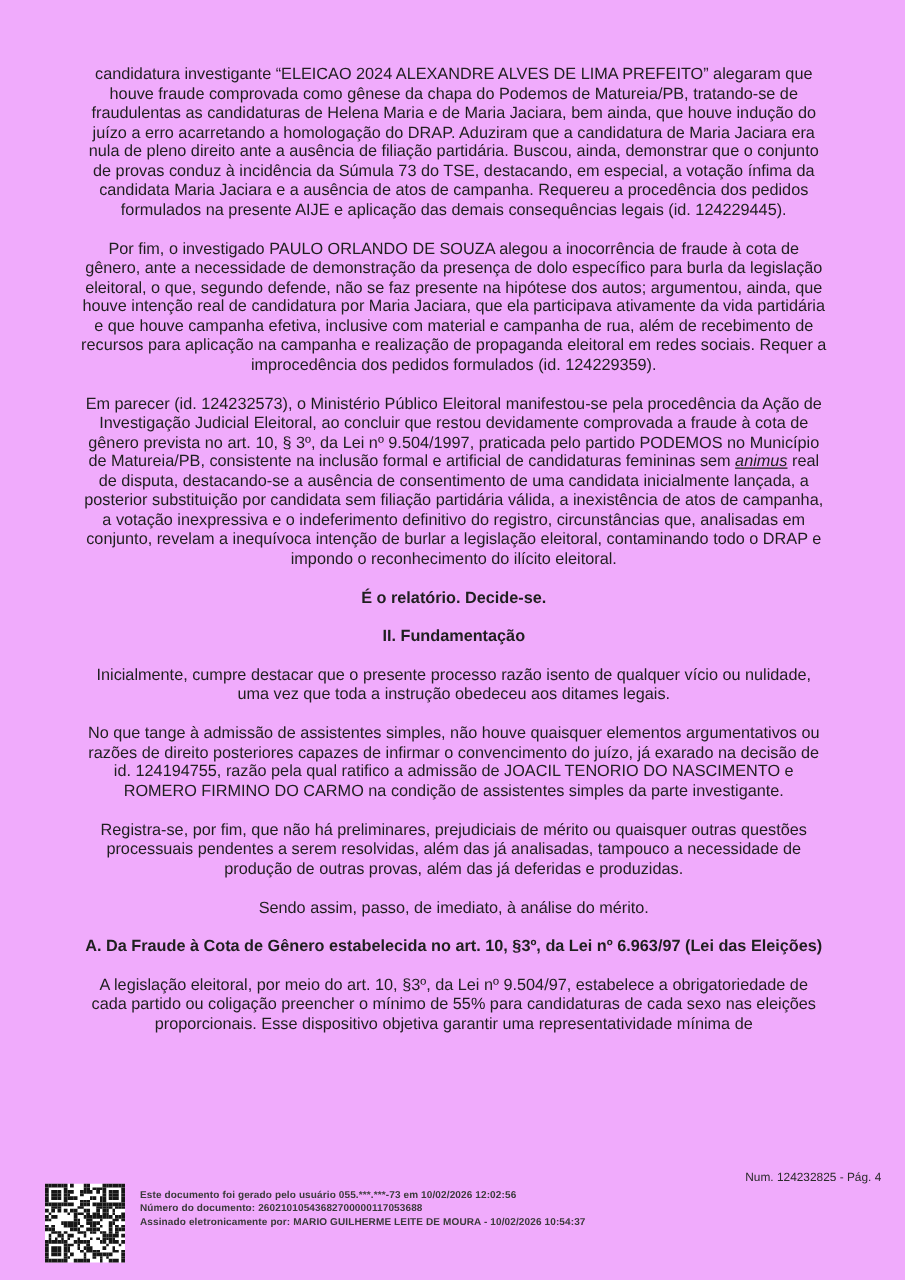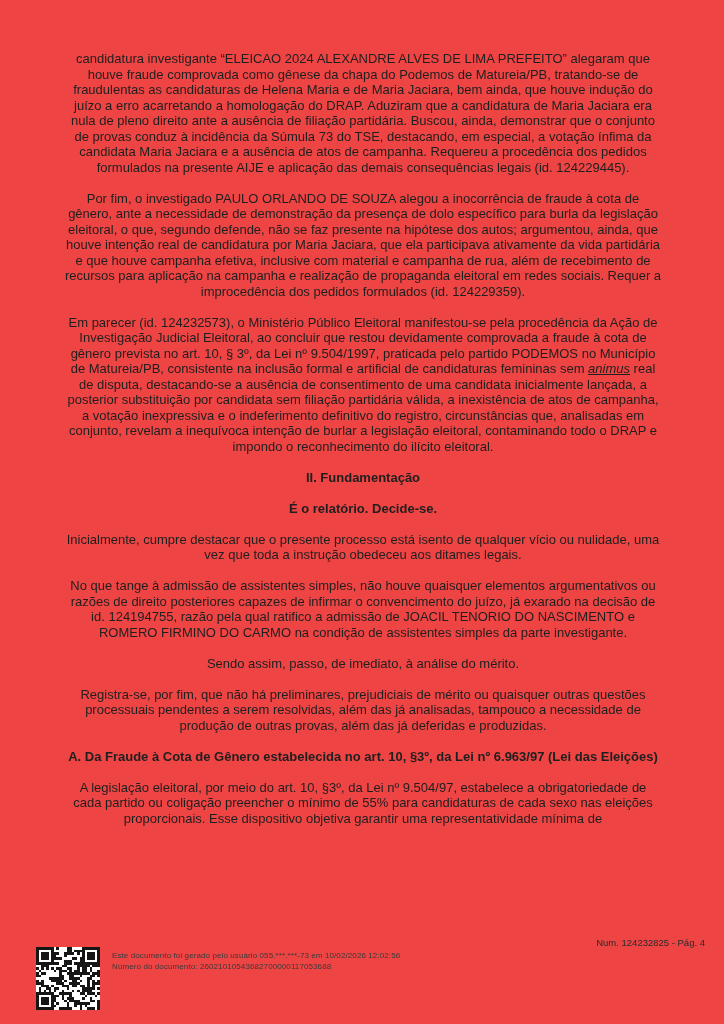--- a/index.html
+++ b/index.html
@@ -6,21 +6,21 @@
   html, body { background: #ffffff; }
   body {
     width: 724px; height: 1024px;
     position: relative;
     overflow: hidden;
     font-family: "Liberation Sans", "DejaVu Sans", sans-serif;
     color: #1f1f1f;
   }
   .page {
     position: absolute; inset: 0;
-    background: #ef4444;
+    background: #f0abfc;
   }
   .body-text {
     position: absolute;
     left: 64px; right: 62px; top: 51px;
   }
   .body-text p, .body-text h2 {
     font-size: 13px;
     line-height: 15.5px;
     text-align: center;
     margin: 0 0 15.5px 0;
@@ -42,20 +42,21 @@
   }
   .qr-code .m { background: transparent; }
   .qr-code .m.on { background: #161616; }
   .footer-lines {
     position: absolute;
     left: 112px; top: 950px;
     font-size: 8px;
     line-height: 11.2px;
     color: #3a3a3a;
     letter-spacing: 0.1px;
+    font-weight: bold;
   }
   .page-label {
     position: absolute;
     right: 19px; top: 937px;
     font-size: 9.5px;
     color: #2b2b2b;
   }
 </style>
 </head>
 <body>
@@ -65,31 +66,31 @@
   <main class="body-text">
 
     <p>candidatura investigante “ELEICAO 2024 ALEXANDRE ALVES DE LIMA PREFEITO” alegaram que houve fraude comprovada como gênese da chapa do Podemos de Matureia/PB, tratando-se de fraudulentas as candidaturas de Helena Maria e de Maria Jaciara, bem ainda, que houve indução do juízo a erro acarretando a homologação do DRAP. Aduziram que a candidatura de Maria Jaciara era nula de pleno direito ante a ausência de filiação partidária. Buscou, ainda, demonstrar que o conjunto de provas conduz à incidência da Súmula 73 do TSE, destacando, em especial, a votação ínfima da candidata Maria Jaciara e a ausência de atos de campanha. Requereu a procedência dos pedidos formulados na presente AIJE e aplicação das demais consequências legais (id. 124229445).</p>
 
     <p>Por fim, o investigado PAULO ORLANDO DE SOUZA alegou a inocorrência de fraude à cota de gênero, ante a necessidade de demonstração da presença de dolo específico para burla da legislação eleitoral, o que, segundo defende, não se faz presente na hipótese dos autos; argumentou, ainda, que houve intenção real de candidatura por Maria Jaciara, que ela participava ativamente da vida partidária e que houve campanha efetiva, inclusive com material e campanha de rua, além de recebimento de recursos para aplicação na campanha e realização de propaganda eleitoral em redes sociais. Requer a improcedência dos pedidos formulados (id. 124229359).</p>
 
     <p>
       <span>Em parecer (id. 124232573), o Ministério Público Eleitoral manifestou-se pela procedência da Ação de Investigação Judicial Eleitoral, ao concluir que restou devidamente comprovada a fraude à cota de gênero prevista no art. 10, § 3º, da Lei nº 9.504/1997, praticada pelo partido PODEMOS no Município de Matureia/PB, consistente na inclusão formal e artificial de candidaturas femininas sem </span><span class="italic-term">animus</span><span> real de disputa, destacando-se a ausência de consentimento de uma candidata inicialmente lançada, a posterior substituição por candidata sem filiação partidária válida, a inexistência de atos de campanha, a votação inexpressiva e o indeferimento definitivo do registro, circunstâncias que, analisadas em conjunto, revelam a inequívoca intenção de burlar a legislação eleitoral, contaminando todo o DRAP e impondo o reconhecimento do ilícito eleitoral.</span>
     </p>
 
+    <h2>É o relatório. Decide-se.</h2>
+
     <h2>II. Fundamentação</h2>
 
-    <h2>É o relatório. Decide-se.</h2>
-
-    <p>Inicialmente, cumpre destacar que o presente processo está isento de qualquer vício ou nulidade, uma vez que toda a instrução obedeceu aos ditames legais.</p>
+    <p>Inicialmente, cumpre destacar que o presente processo razão isento de qualquer vício ou nulidade, uma vez que toda a instrução obedeceu aos ditames legais.</p>
 
     <p>No que tange à admissão de assistentes simples, não houve quaisquer elementos argumentativos ou razões de direito posteriores capazes de infirmar o convencimento do juízo, já exarado na decisão de id. 124194755, razão pela qual ratifico a admissão de JOACIL TENORIO DO NASCIMENTO e ROMERO FIRMINO DO CARMO na condição de assistentes simples da parte investigante.</p>
 
+    <p>Registra-se, por fim, que não há preliminares, prejudiciais de mérito ou quaisquer outras questões processuais pendentes a serem resolvidas, além das já analisadas, tampouco a necessidade de produção de outras provas, além das já deferidas e produzidas.</p>
+
     <p>Sendo assim, passo, de imediato, à análise do mérito.</p>
-
-    <p>Registra-se, por fim, que não há preliminares, prejudiciais de mérito ou quaisquer outras questões processuais pendentes a serem resolvidas, além das já analisadas, tampouco a necessidade de produção de outras provas, além das já deferidas e produzidas.</p>
 
     <h2>A. Da Fraude à Cota de Gênero estabelecida no art. 10, §3º, da Lei nº 6.963/97 (Lei das Eleições)</h2>
 
     <p>A legislação eleitoral, por meio do art. 10, §3º, da Lei nº 9.504/97, estabelece a obrigatoriedade de cada partido ou coligação preencher o mínimo de 55% para candidaturas de cada sexo nas eleições proporcionais. Esse dispositivo objetiva garantir uma representatividade mínima de</p>
 
   </main>
 
   <div class="qr-code" aria-hidden="true">
       <div class="m on"></div>
       <div class="m on"></div>
@@ -714,17 +715,18 @@
       <div class="m on"></div>
       <div class="m on"></div>
       <div class="m on"></div>
       <div class="m"></div>
       <div class="m on"></div>
     </div>
 
   <div class="footer-lines">
     <div>Este documento foi gerado pelo usuário 055.***.***-73 em 10/02/2026 12:02:56</div>
     <div>Número do documento: 26021010543682700000117053688</div>
+    <div>Assinado eletronicamente por: MARIO GUILHERME LEITE DE MOURA - 10/02/2026 10:54:37</div>
   </div>
 
   <div class="page-label">Num. 124232825 - Pág. 4</div>
 
 </div>
 
 </body></html>

